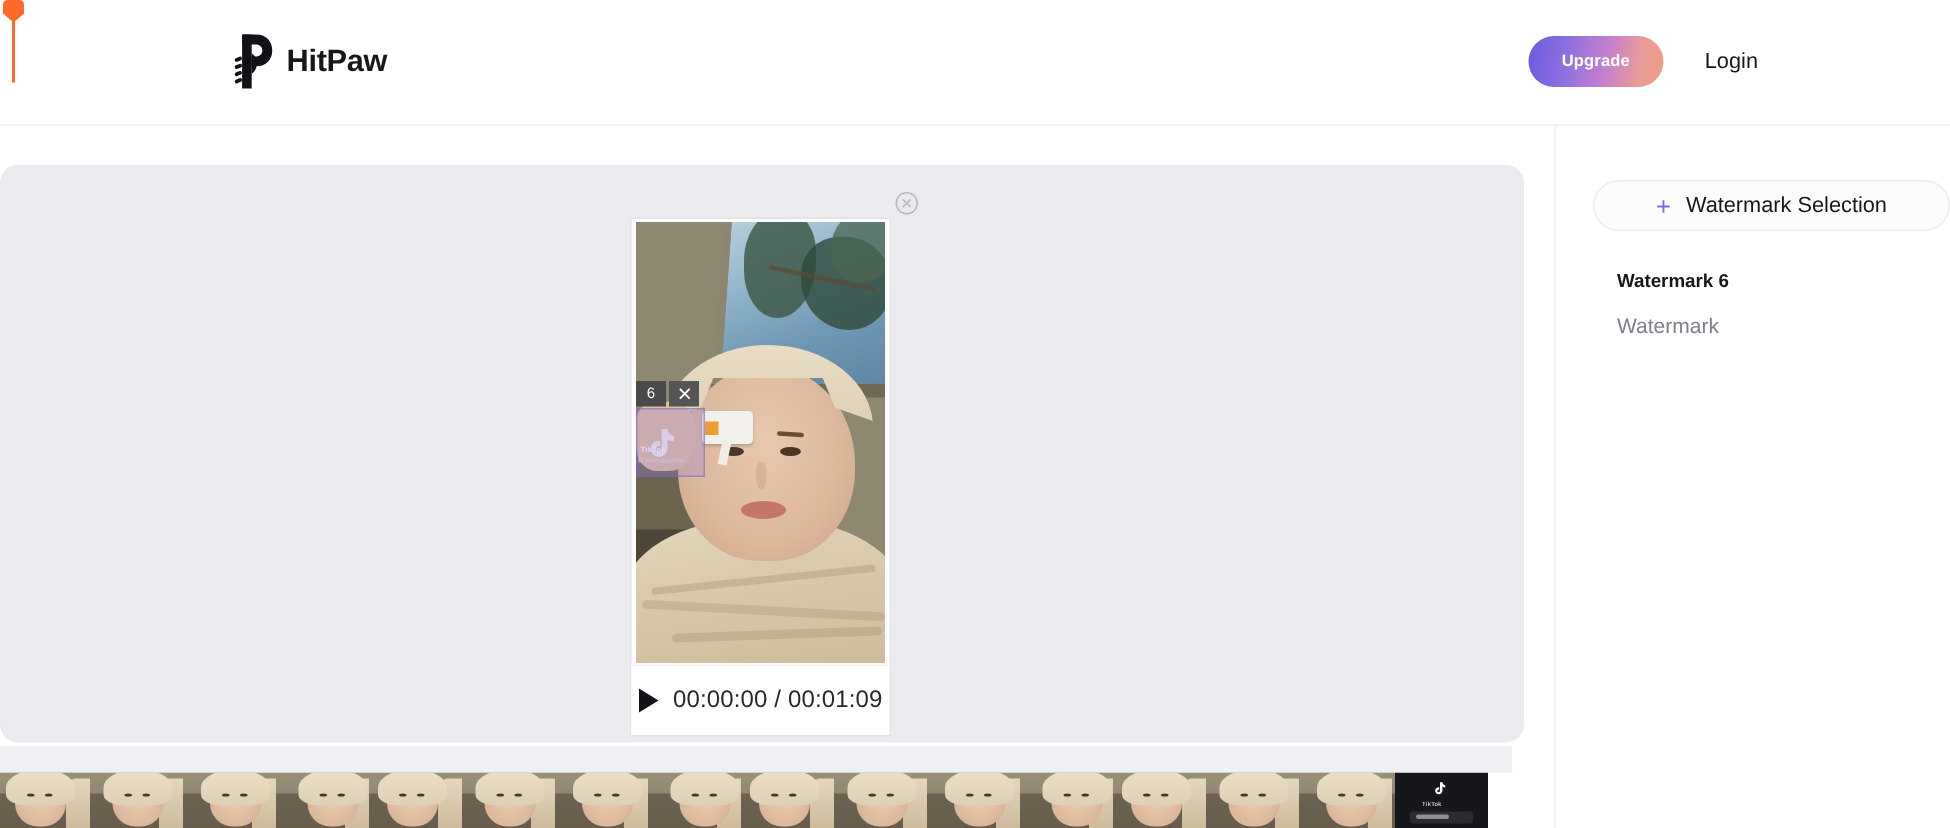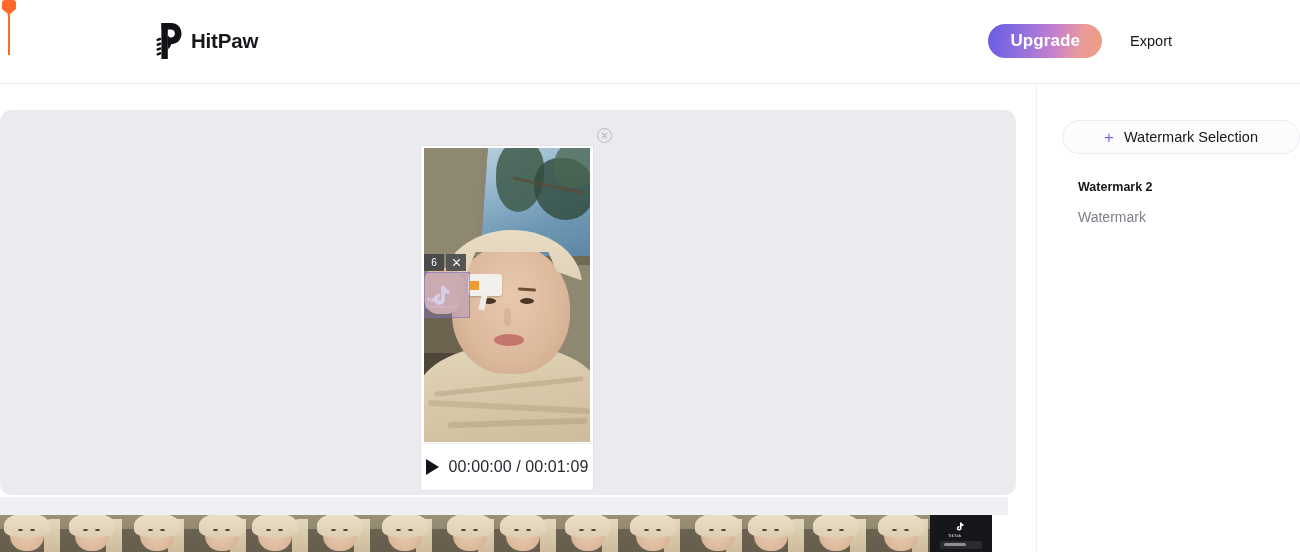--- a/index.html
+++ b/index.html
@@ -21,21 +21,21 @@
     display: flex; align-items: center;
   }
   .brand { position: absolute; left: 155px; top: 22px; display: flex; align-items: center; gap: 9px; }
   .brand-mark { width: 27px; height: 38px; display:block; }
   .brand-text { font-size: 20.5px; font-weight: 700; color: #17181c; letter-spacing: -0.2px; }
 
   .header-right { position: absolute; right: 128px; top: 24px; display: flex; align-items: center; gap: 28px; }
   .upgrade-btn {
     height: 34px; padding: 0 22px; border: none; border-radius: 17px;
     background: linear-gradient(100deg, #6a5ae0 0%, #8d6fe0 28%, #c680cd 58%, #e89a9a 80%, #ef9f7f 100%);
-    color: #ffffff; font-size: 17px; font-weight: 700; letter-spacing: 0.1px;
+    color: #ffffff; font-size: 11px; font-weight: 700; letter-spacing: 0.1px;
     font-family: "Liberation Sans", sans-serif; cursor: pointer;
     display: flex; align-items: center; justify-content: center;
   }
   .login-link { font-size: 14.5px; color: #16171b; cursor: pointer; text-decoration: none; }
 
   
   .canvas {
     position: absolute; left: 0; top: 110px; width: 1016px; height: 385px;
     background: #eaeaef; border-radius: 12px;
   }
@@ -210,21 +210,21 @@
           <rect x="1.4" y="21.0" width="5" height="2.5" rx="1.2" fill="#111215" transform="rotate(-22 3.9 22.2)"></rect>
           <rect x="1.4" y="25.8" width="5" height="2.5" rx="1.2" fill="#111215" transform="rotate(-22 3.9 27.0)"></rect>
           <rect x="1.4" y="30.6" width="5" height="2.5" rx="1.2" fill="#111215" transform="rotate(-22 3.9 31.8)"></rect>
         </svg>
       </span>
       <span class="brand-text">HitPaw</span>
     </div>
 
     <div class="header-right">
       <button class="upgrade-btn">Upgrade</button>
-      <a class="login-link">Export</a>
+      <a class="login-link">Login</a>
     </div>
   </div>
 
   <div class="canvas"></div>
 
   <div class="close-canvas">
     <svg width="11" height="11" viewBox="0 0 11 11" xmlns="http://www.w3.org/2000/svg">
       <path d="M3.2 3.2 L7.8 7.8 M7.8 3.2 L3.2 7.8" stroke="#b9bac2" stroke-width="1.1" stroke-linecap="round"></path>
     </svg>
   </div>
@@ -433,21 +433,21 @@
   <div class="playhead"></div>
   <div class="playhead-knob"></div>
 
   <div class="sidebar">
 
     <div class="wm-select-btn">
       <span class="plus-icon">+</span>
       <span class="wm-select-label">Watermark Selection</span>
     </div>
 
-    <div class="wm-title">Watermark 2</div>
+    <div class="wm-title">Watermark 6</div>
 
     <div class="dur-row">
       <span class="dur-label">Watermark</span>
     </div>
 
   </div>
 
 </div>
 
 </body></html>

